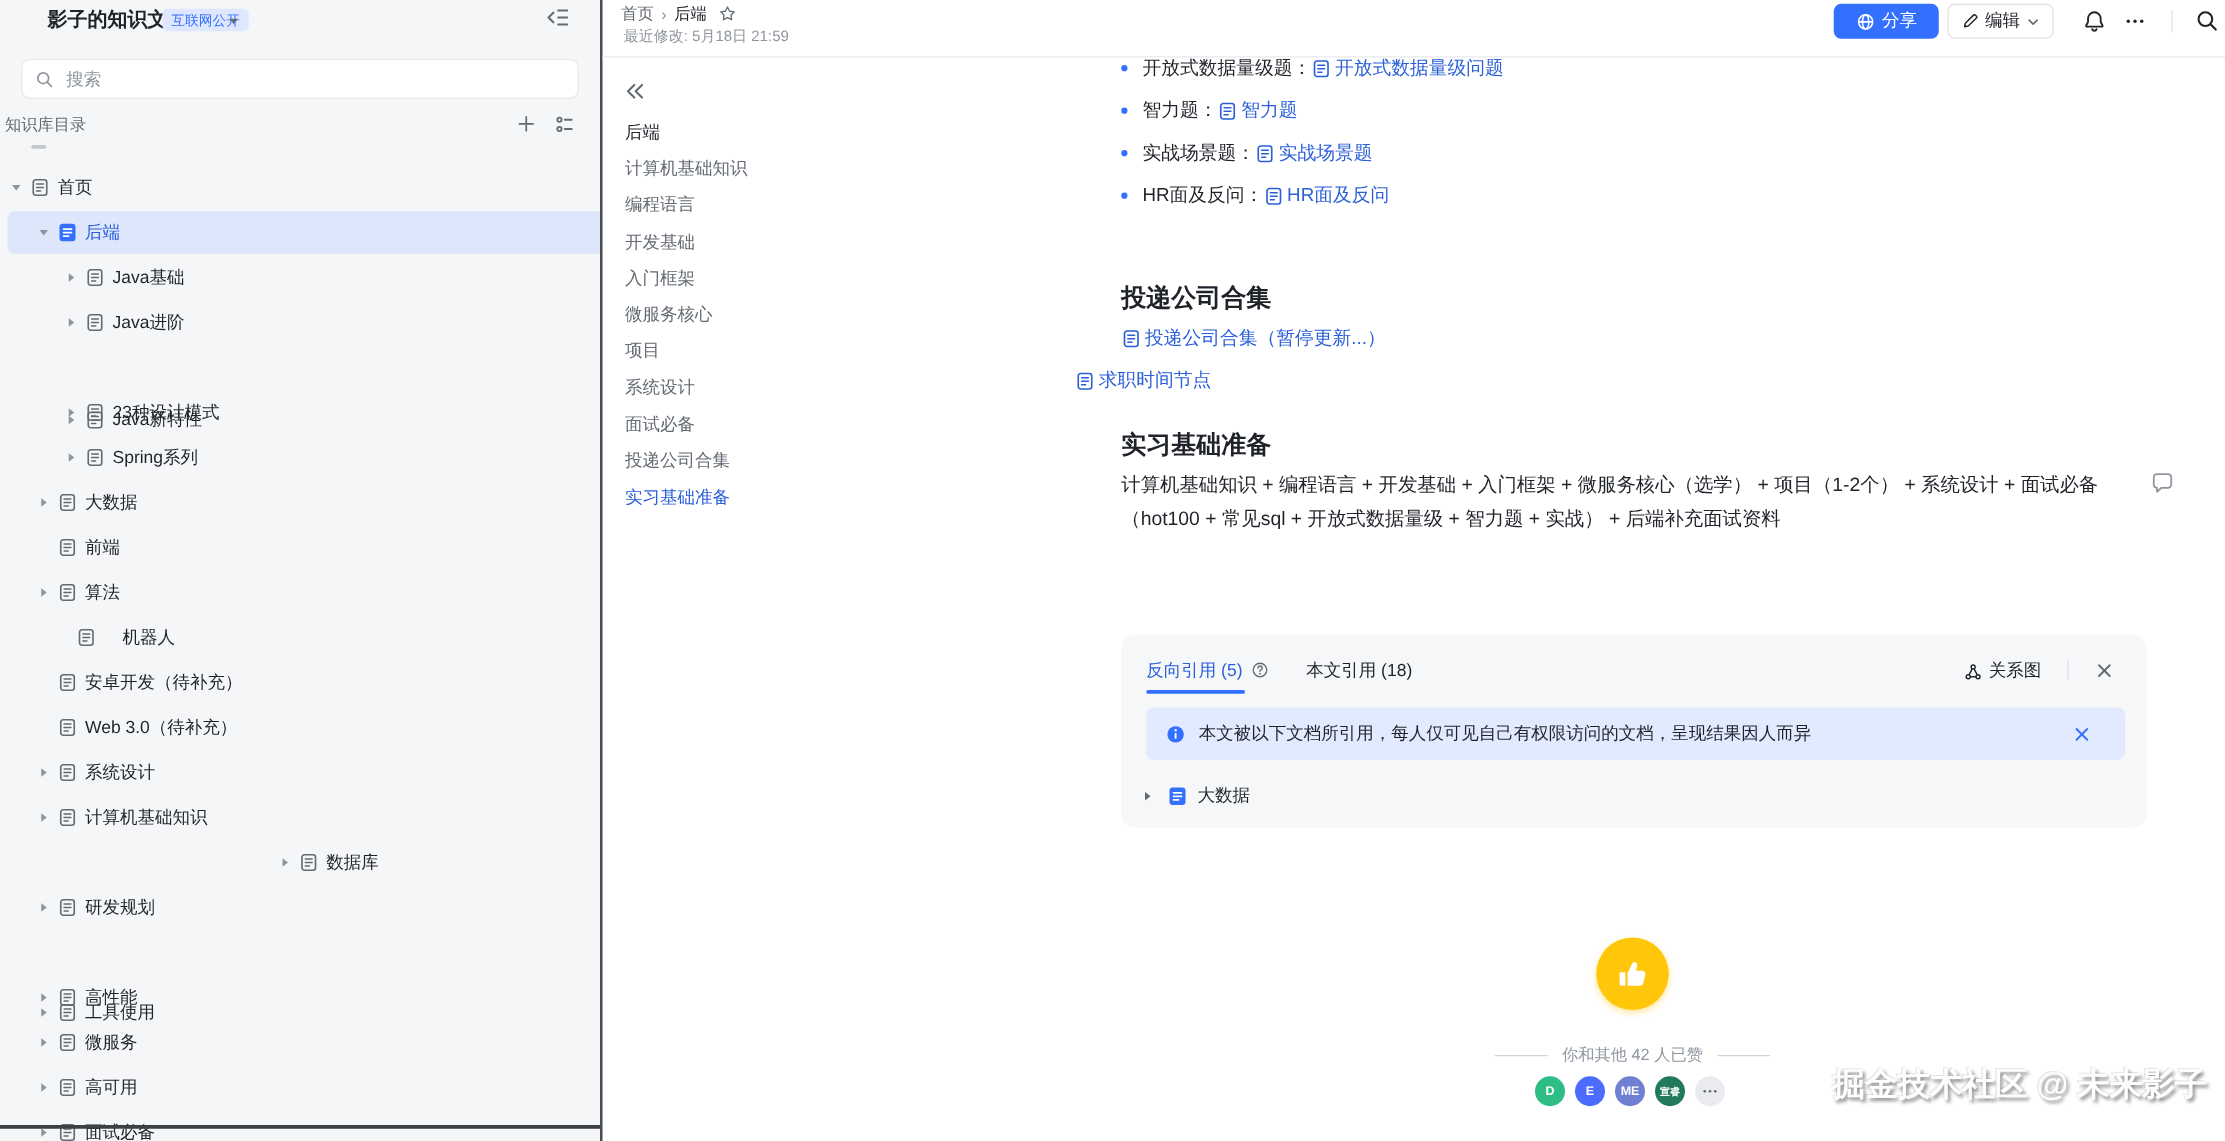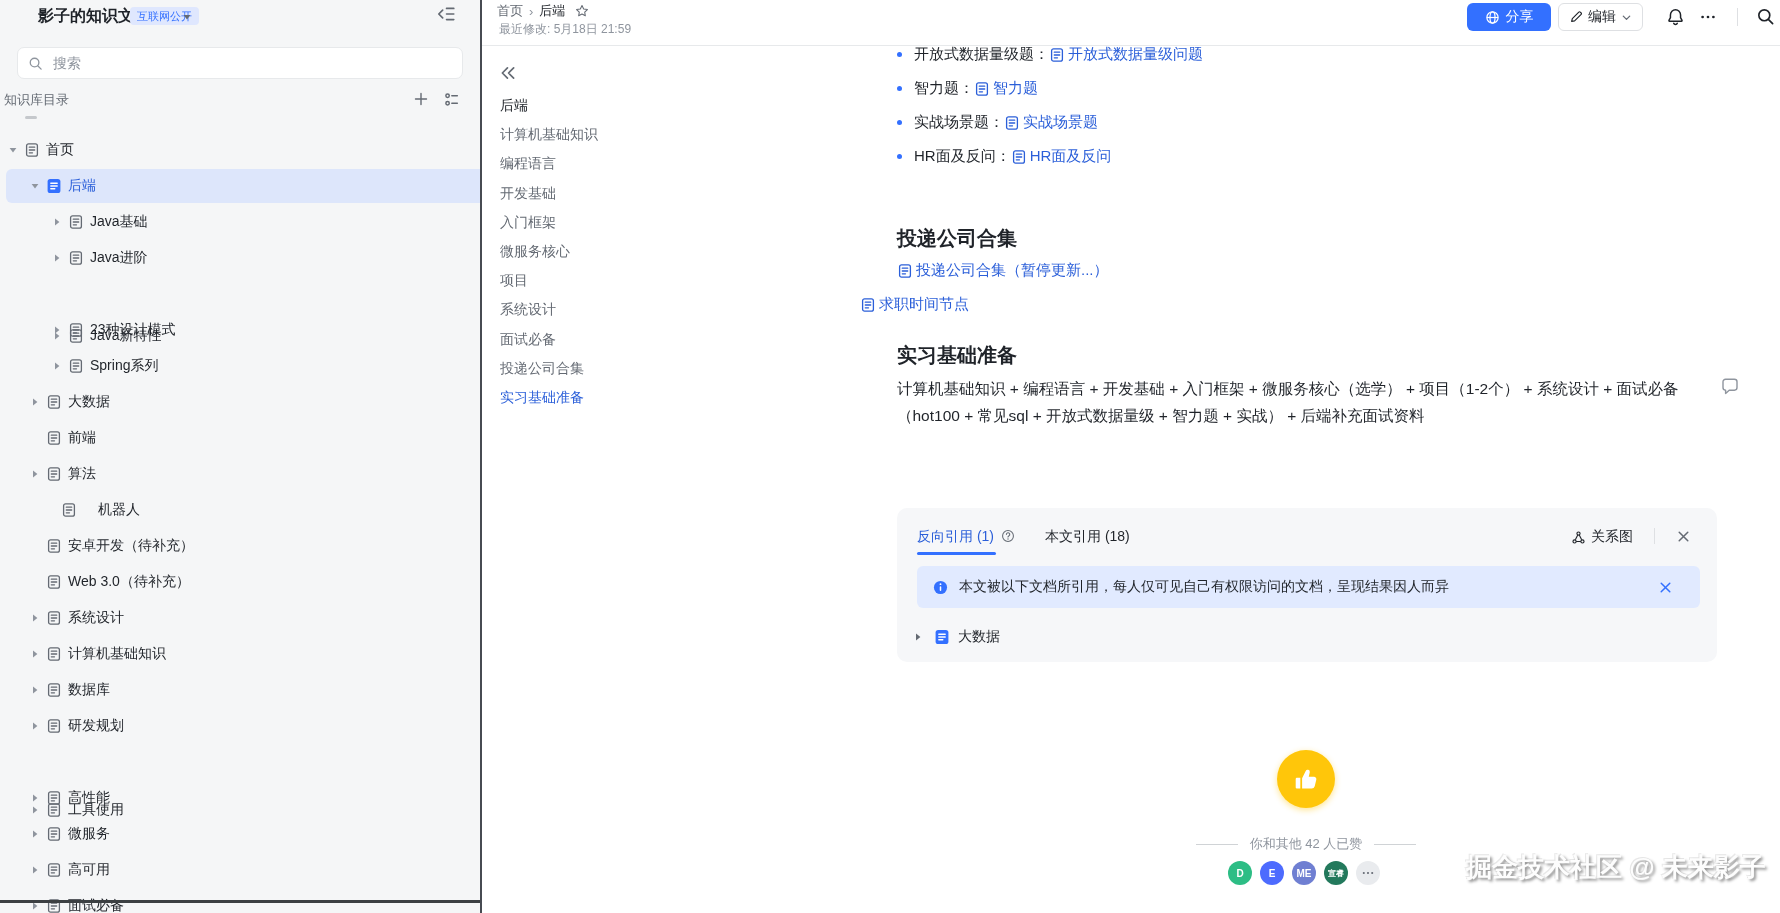--- a/index.html
+++ b/index.html
@@ -347,21 +347,21 @@
             </svg>
           </span>
           <span class="icon tree-icon">
             <svg viewBox="0 0 16 16" fill="none">
               <rect x="2.6" y="1.8" width="10.8" height="12.4" rx="2" stroke="currentColor" stroke-width="1.3"></rect>
               <path d="M5.3 5.2h5.4M5.3 8h5.4M5.3 10.8h3.2" stroke="currentColor" stroke-width="1.3" stroke-linecap="round"></path>
             </svg>
           </span>
           <span class="tree-label">计算机基础知识</span>
         </div>
-        <div class="tree-row" style="top: 673px; padding-left: 24px;">
+        <div class="tree-row" style="top: 673px; padding-left: 24px; justify-content: center;">
           <span class="tree-caret icon">
             <svg viewBox="0 0 10 10" fill="currentColor">
               <path d="M3 1.6l4.4 3.4L3 8.4z"></path>
             </svg>
           </span>
           <span class="icon tree-icon">
             <svg viewBox="0 0 16 16" fill="none">
               <rect x="2.6" y="1.8" width="10.8" height="12.4" rx="2" stroke="currentColor" stroke-width="1.3"></rect>
               <path d="M5.3 5.2h5.4M5.3 8h5.4M5.3 10.8h3.2" stroke="currentColor" stroke-width="1.3" stroke-linecap="round"></path>
             </svg>
@@ -615,21 +615,21 @@
       <div class="para-line" style="top: 378px;">计算机基础知识 + 编程语言 + 开发基础 + 入门框架 + 微服务核心（选学） + 项目（1-2个） + 系统设计 + 面试必备</div>
       <div class="para-line" style="top: 405px;">（hot100 + 常见sql + 开放式数据量级 + 智力题 + 实战） + 后端补充面试资料</div>
     </div>
   <span class="comment-ic icon">
       <svg viewBox="0 0 20 20" fill="none" stroke="currentColor" stroke-width="1.4" stroke-linejoin="round">
         <path d="M3 4.8A2.6 2.6 0 0 1 5.6 2.2h8.8A2.6 2.6 0 0 1 17 4.8v5.8a2.6 2.6 0 0 1-2.6 2.6H9.2l-3.6 3.2v-3.2h-.1A2.6 2.6 0 0 1 3 10.6z"></path>
       </svg>
     </span>
 
   <section class="panel">
-    <span class="tab active" style="left:20px;">反向引用 (1)</span>
+    <span class="tab active" style="left:20px;">反向引用 (5)</span>
     <span class="tab-underline"></span>
     <span class="tab-help icon">
         <svg viewBox="0 0 16 16" fill="none" stroke="currentColor">
           <circle cx="8" cy="8" r="6.2" stroke-width="1.2"></circle>
           <path d="M6.2 6.1a1.9 1.9 0 1 1 2.7 1.8c-.6.3-.9.7-.9 1.3" stroke-width="1.3" stroke-linecap="round"></path>
           <circle cx="8" cy="11.4" r="0.8" fill="currentColor" stroke="none"></circle>
         </svg>
       </span>
     <span class="tab idle" style="left:148px;">本文引用 (18)</span>
 

